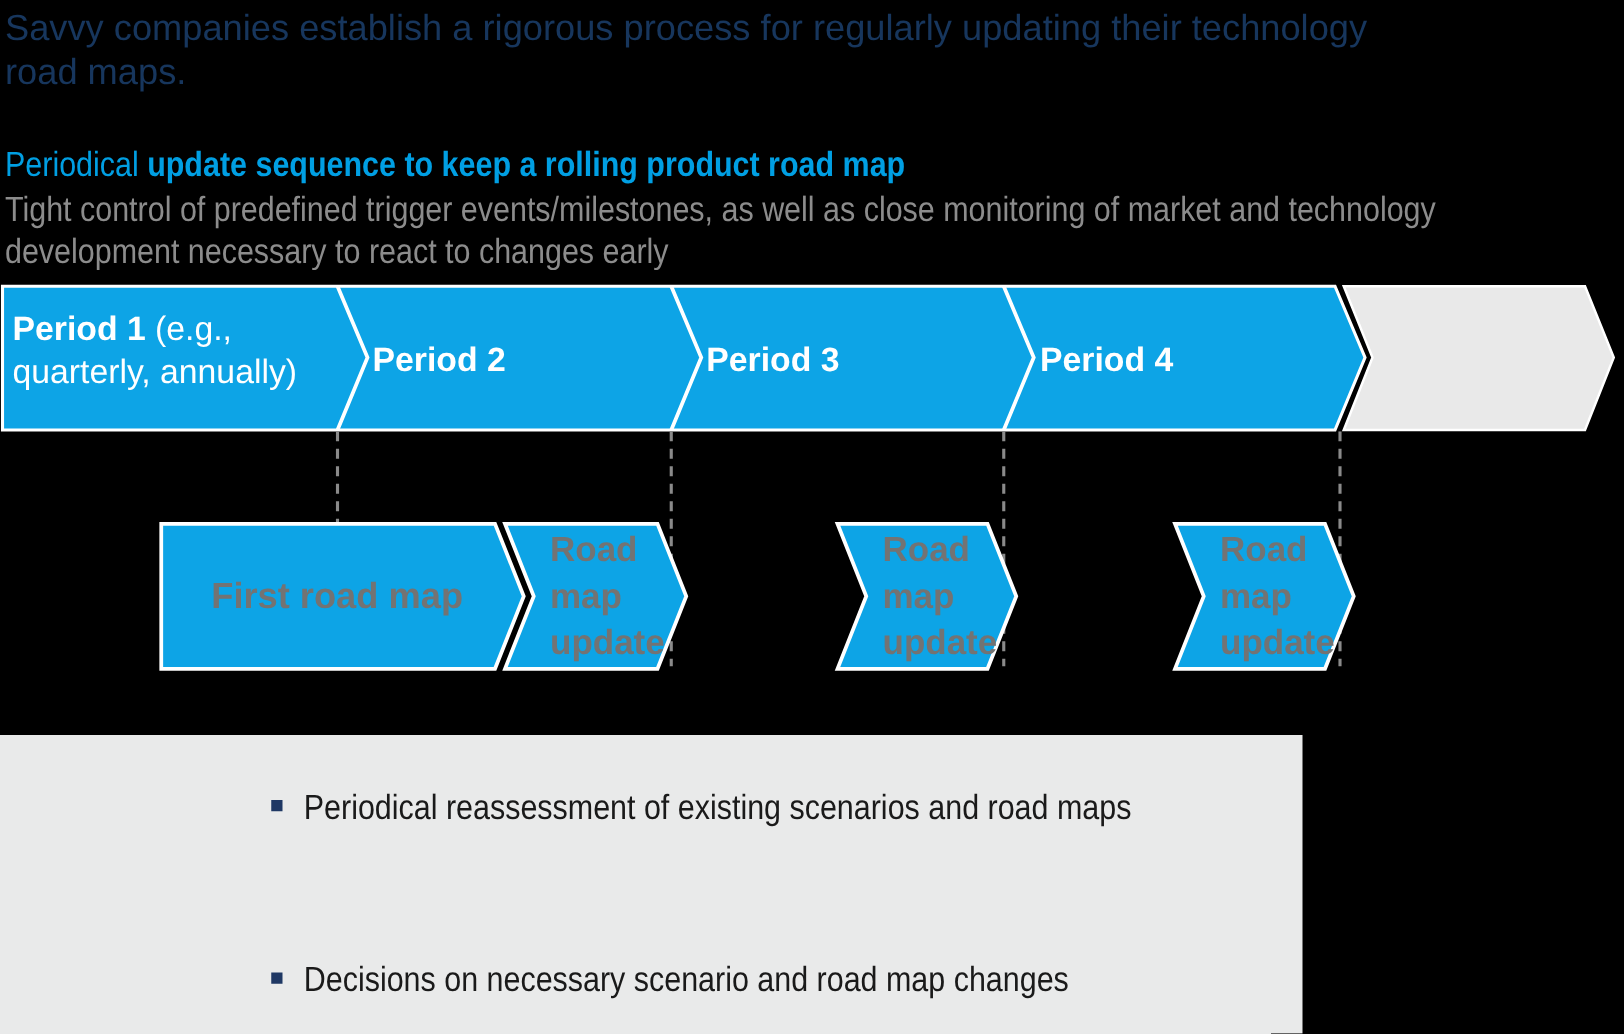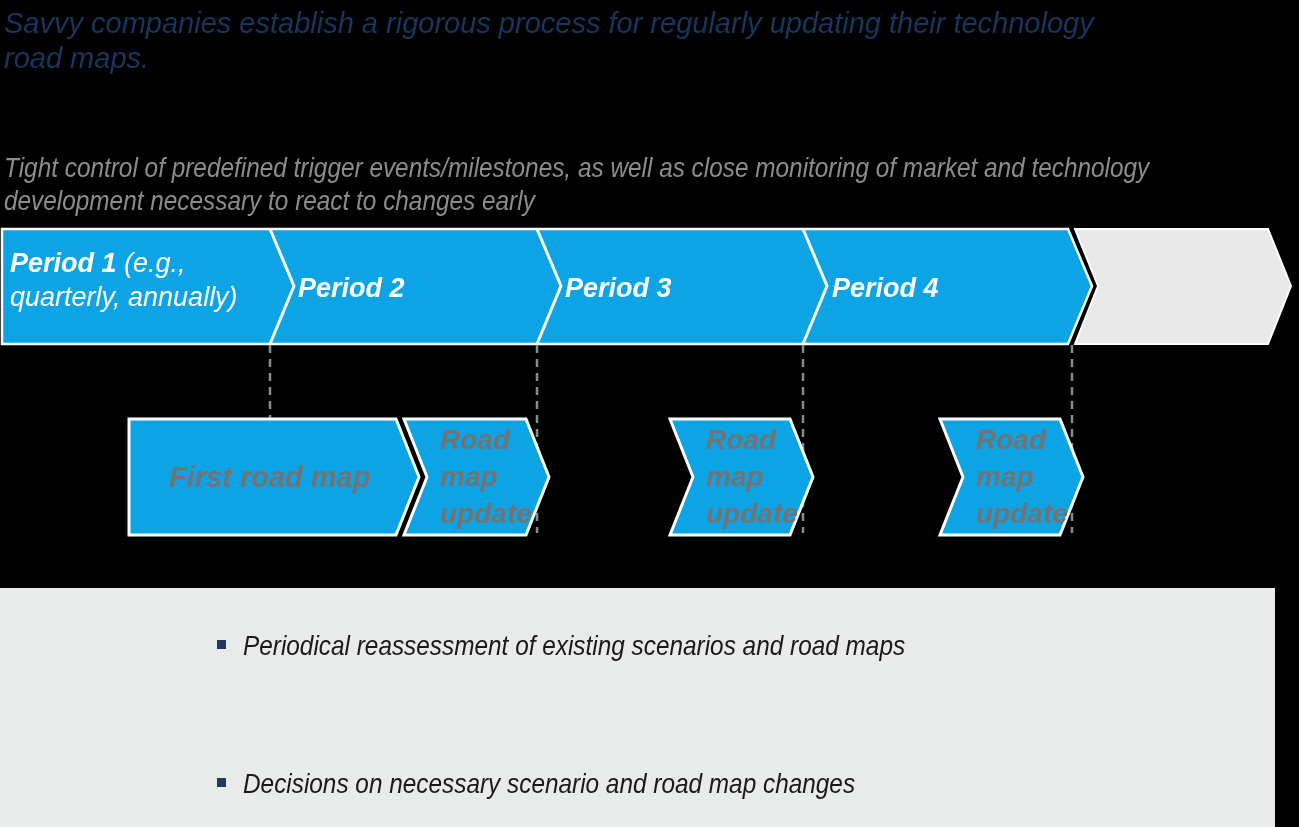--- a/index.html
+++ b/index.html
@@ -1,53 +1,58 @@
 <!DOCTYPE html>
 <html><head>
 <meta charset="utf-8">
 <style>
   html,body{margin:0;padding:0;background:#000;}
   .slide{
     position:relative;width:1299px;height:827px;background:#000;
-    font-family:"Liberation Sans", sans-serif;overflow:hidden;font-style:italic;
+    font-family:"Liberation Sans", sans-serif;overflow:hidden;
   }
   .abs{position:absolute;}
   .narrow{display:inline-block;transform:scaleX(0.87);transform-origin:0 0;white-space:nowrap;}
   .narrow-wrap{display:block;transform:scaleX(0.87);transform-origin:0 0;}
   .title{
     left:4px;top:6px;width:1150px;
     font-size:29px;line-height:35px;color:#17365D;font-weight:400;
   }
   .subtitle{left:4px;top:116px;font-size:28px;color:#009FE3;}
   .sub-lead{font-weight:400;}
   .sub-rest{font-weight:700;}
   .desc{left:4px;top:151px;width:1450px;font-size:28px;line-height:33px;color:#8C8C8C;}
   .band-label{color:#fff;font-size:27px;line-height:34px;}
   .blabel-bold{font-weight:700;}
   .blabel-rest{font-weight:400;}
   .flow-label{color:#737373;font-weight:700;}
   .first-label{left:141px;top:461px;font-size:29px;margin-left:28px;}
   .upd-label{top:421px;width:118px;font-size:28px;line-height:37px;}
-  .panel{left:0;top:588px;width:1275px;height:239px;background:#E9EAEA;}
+  .panel{left:0;top:588px;width:1042px;height:239px;background:#E9EAEA;}
   .bullet-row{position:absolute;left:217px;height:30px;}
   .sq{
     display:inline-block;width:9px;height:9px;background:#1F3864;
     vertical-align:middle;margin-bottom:4px;
   }
   .btxt{
     margin-left:17px;font-size:28px;color:#1A1A1A;vertical-align:middle;
   }
 </style>
 </head>
 <body>
 
 <div class="slide">
 
   <div class="abs title">Savvy companies establish a rigorous process for regularly updating their technology road maps.</div>
 
+  <div class="abs subtitle">
+    <span class="narrow">
+      <span class="sub-lead">Periodical </span><span class="sub-rest">update sequence to keep a rolling product road map</span>
+    </span>
+  </div>
 
   <div class="abs desc">
     <span class="narrow-wrap">Tight control of predefined trigger events/milestones, as well as close monitoring of market and technology development necessary to react to changes early</span>
   </div>
 
   <svg class="abs" style="left:0;top:227px;" width="1299" height="120" viewBox="0 0 1299 120">
     <polygon points="2,2 1068,2 1092,59 1068,117 2,117" stroke="#FFFFFF" stroke-width="2.5" fill="#0DA4E6"></polygon>
     <polyline points="270,2 294,59 270,117" fill="none" stroke="#FFFFFF" stroke-width="3"></polyline>
     <polyline points="537,2 561,59 537,117" fill="none" stroke="#FFFFFF" stroke-width="3"></polyline>
     <polyline points="803,2 827,59 803,117" fill="none" stroke="#FFFFFF" stroke-width="3"></polyline>

